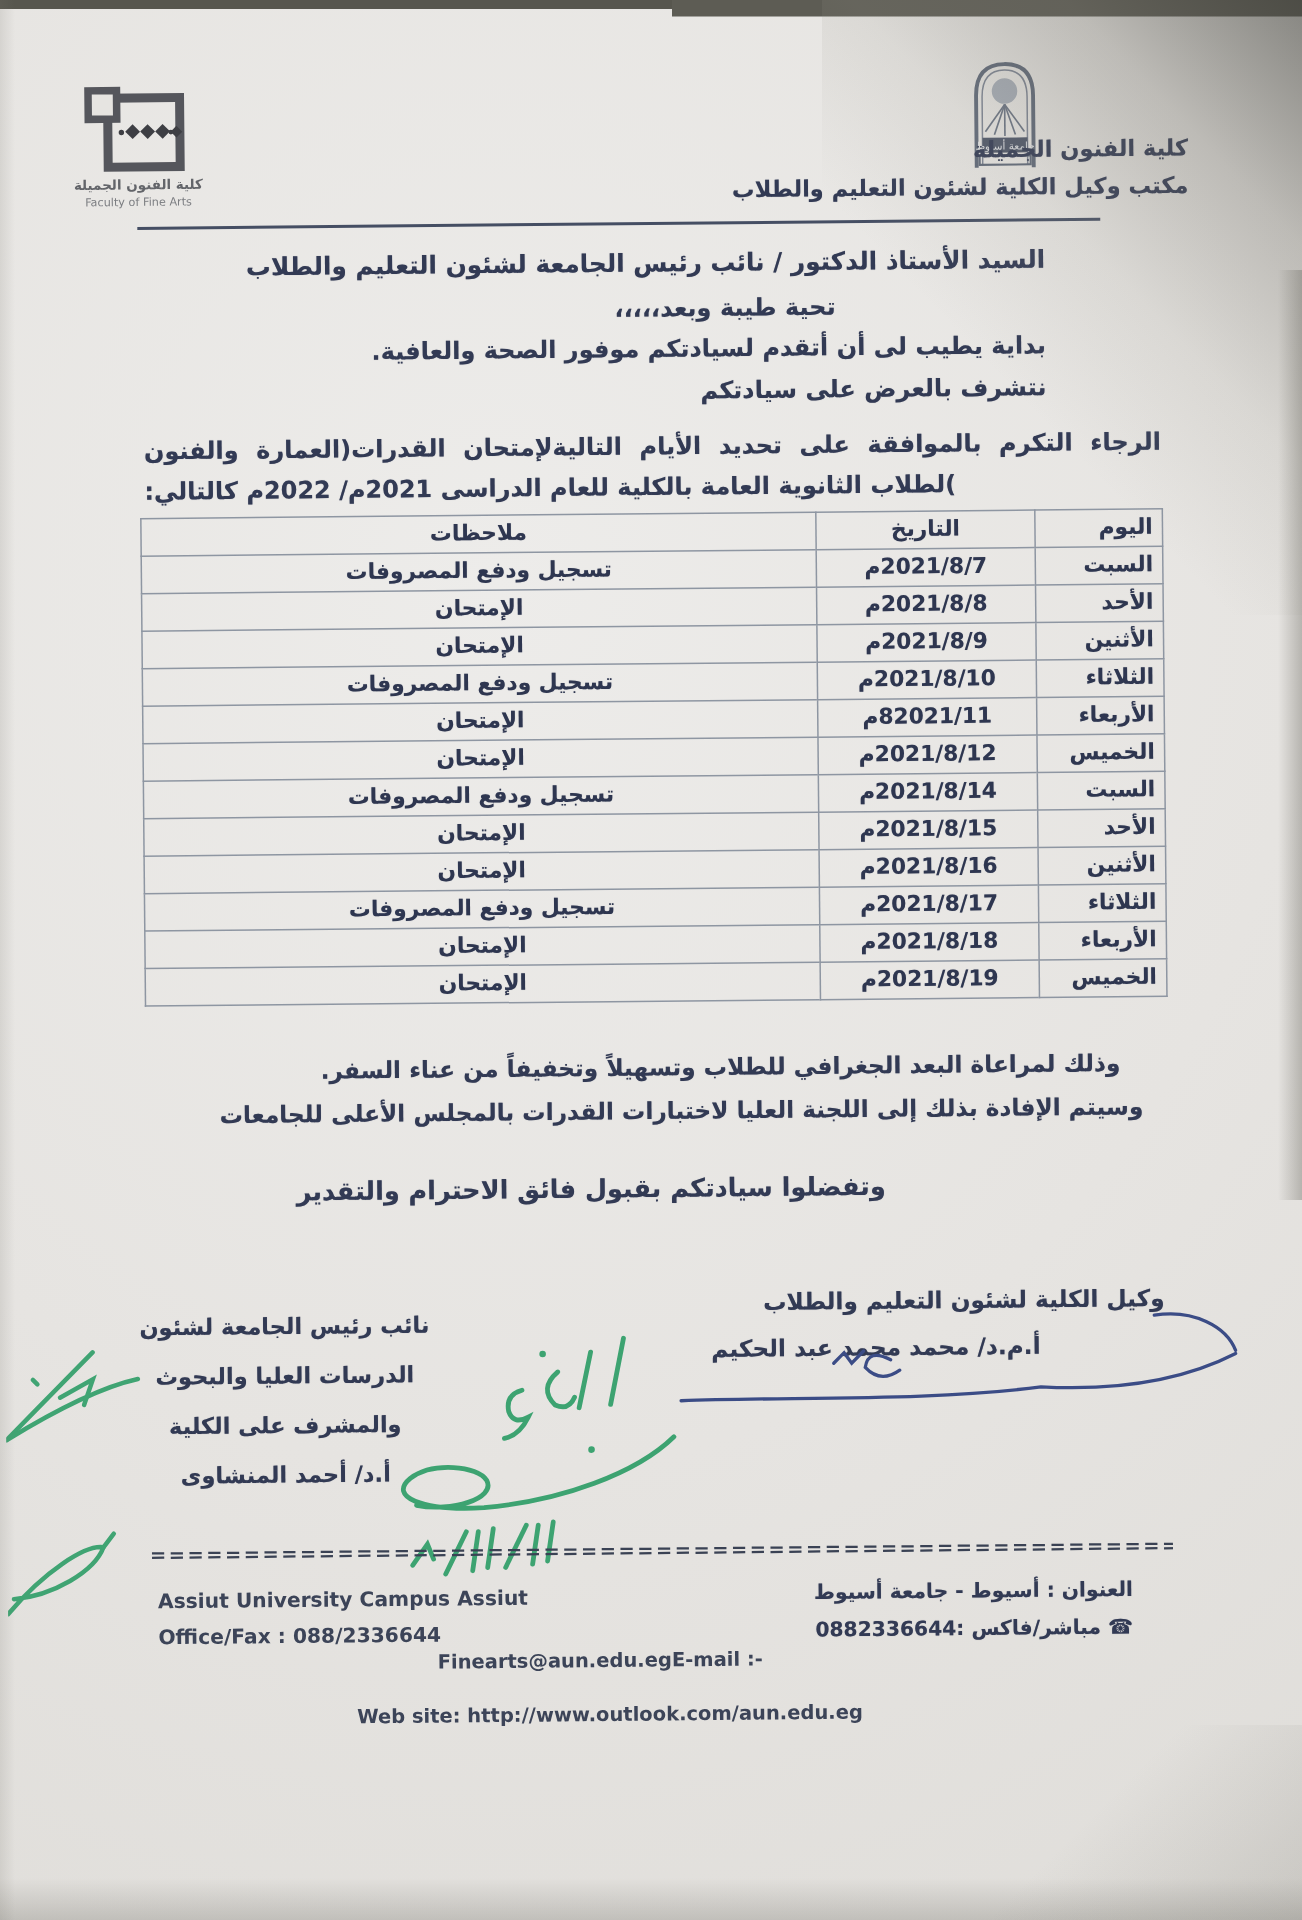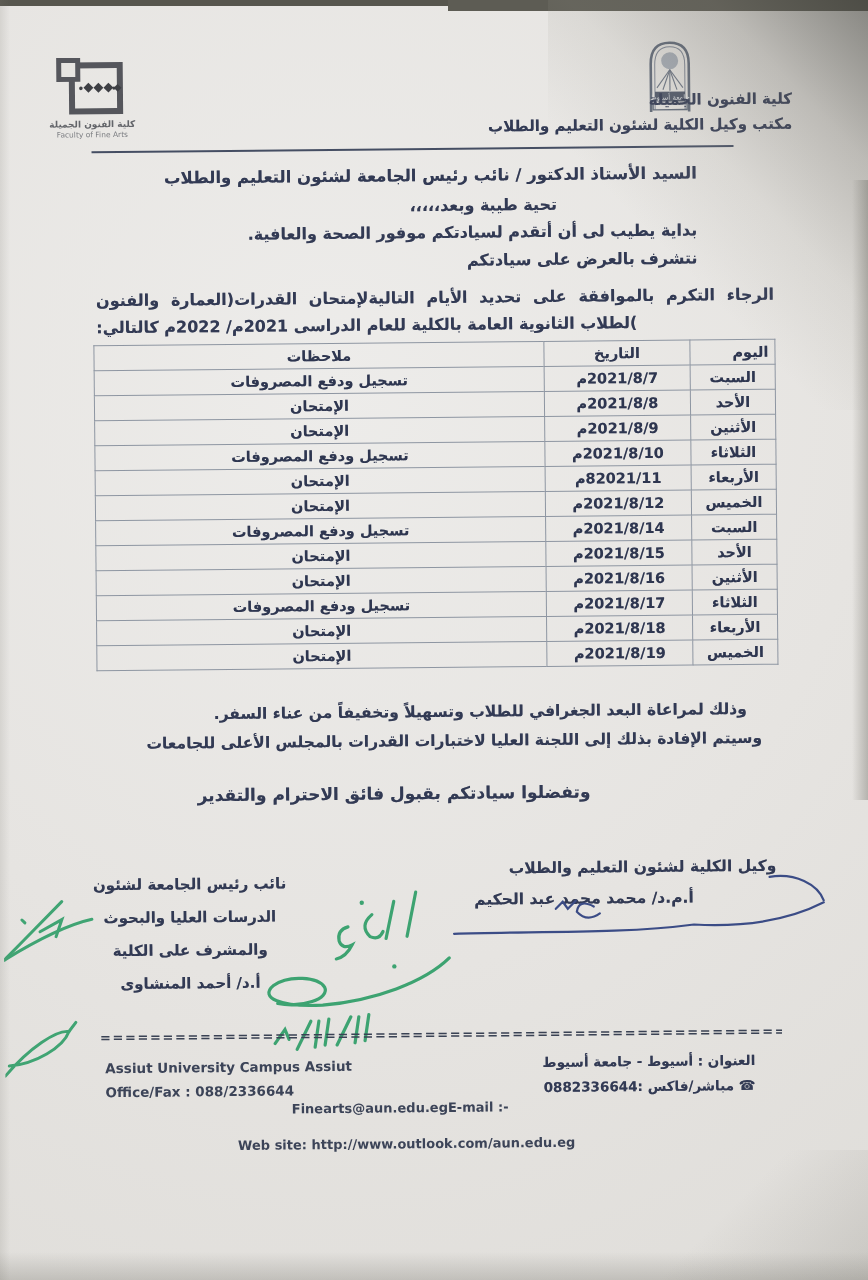--- a/index.html
+++ b/index.html
@@ -45,21 +45,21 @@
   .sched{left:95px;top:342px;width:681px;border-collapse:collapse;table-layout:fixed;}
   .sched td,.sched th{
     border:1px solid #8e96a2;
     font-size:14.5px;font-weight:bold;color:#2e3650;
     height:24px;padding:0 6px;white-space:nowrap;overflow:hidden;
     text-shadow:0 0 .5px rgba(46,54,80,.4);
   }
   .sched col.c-day{width:85px;}
   .sched col.c-date{width:146px;}
   .sched col.c-note{width:450px;}
-  .sched .day{text-align:center;}
+  .sched .day{text-align:right;}
   .sched .date{text-align:center;}
   .sched .note{text-align:center;}
   .sched th{text-align:right;}
   .sched th.cen{text-align:center;}
 
   
   .closing1{right:123px;top:703px;font-size:15.5px;}
   .closing2{right:108px;top:732px;font-size:15.5px;}
   .salute{left:195px;top:783px;font-size:17px;}
 

